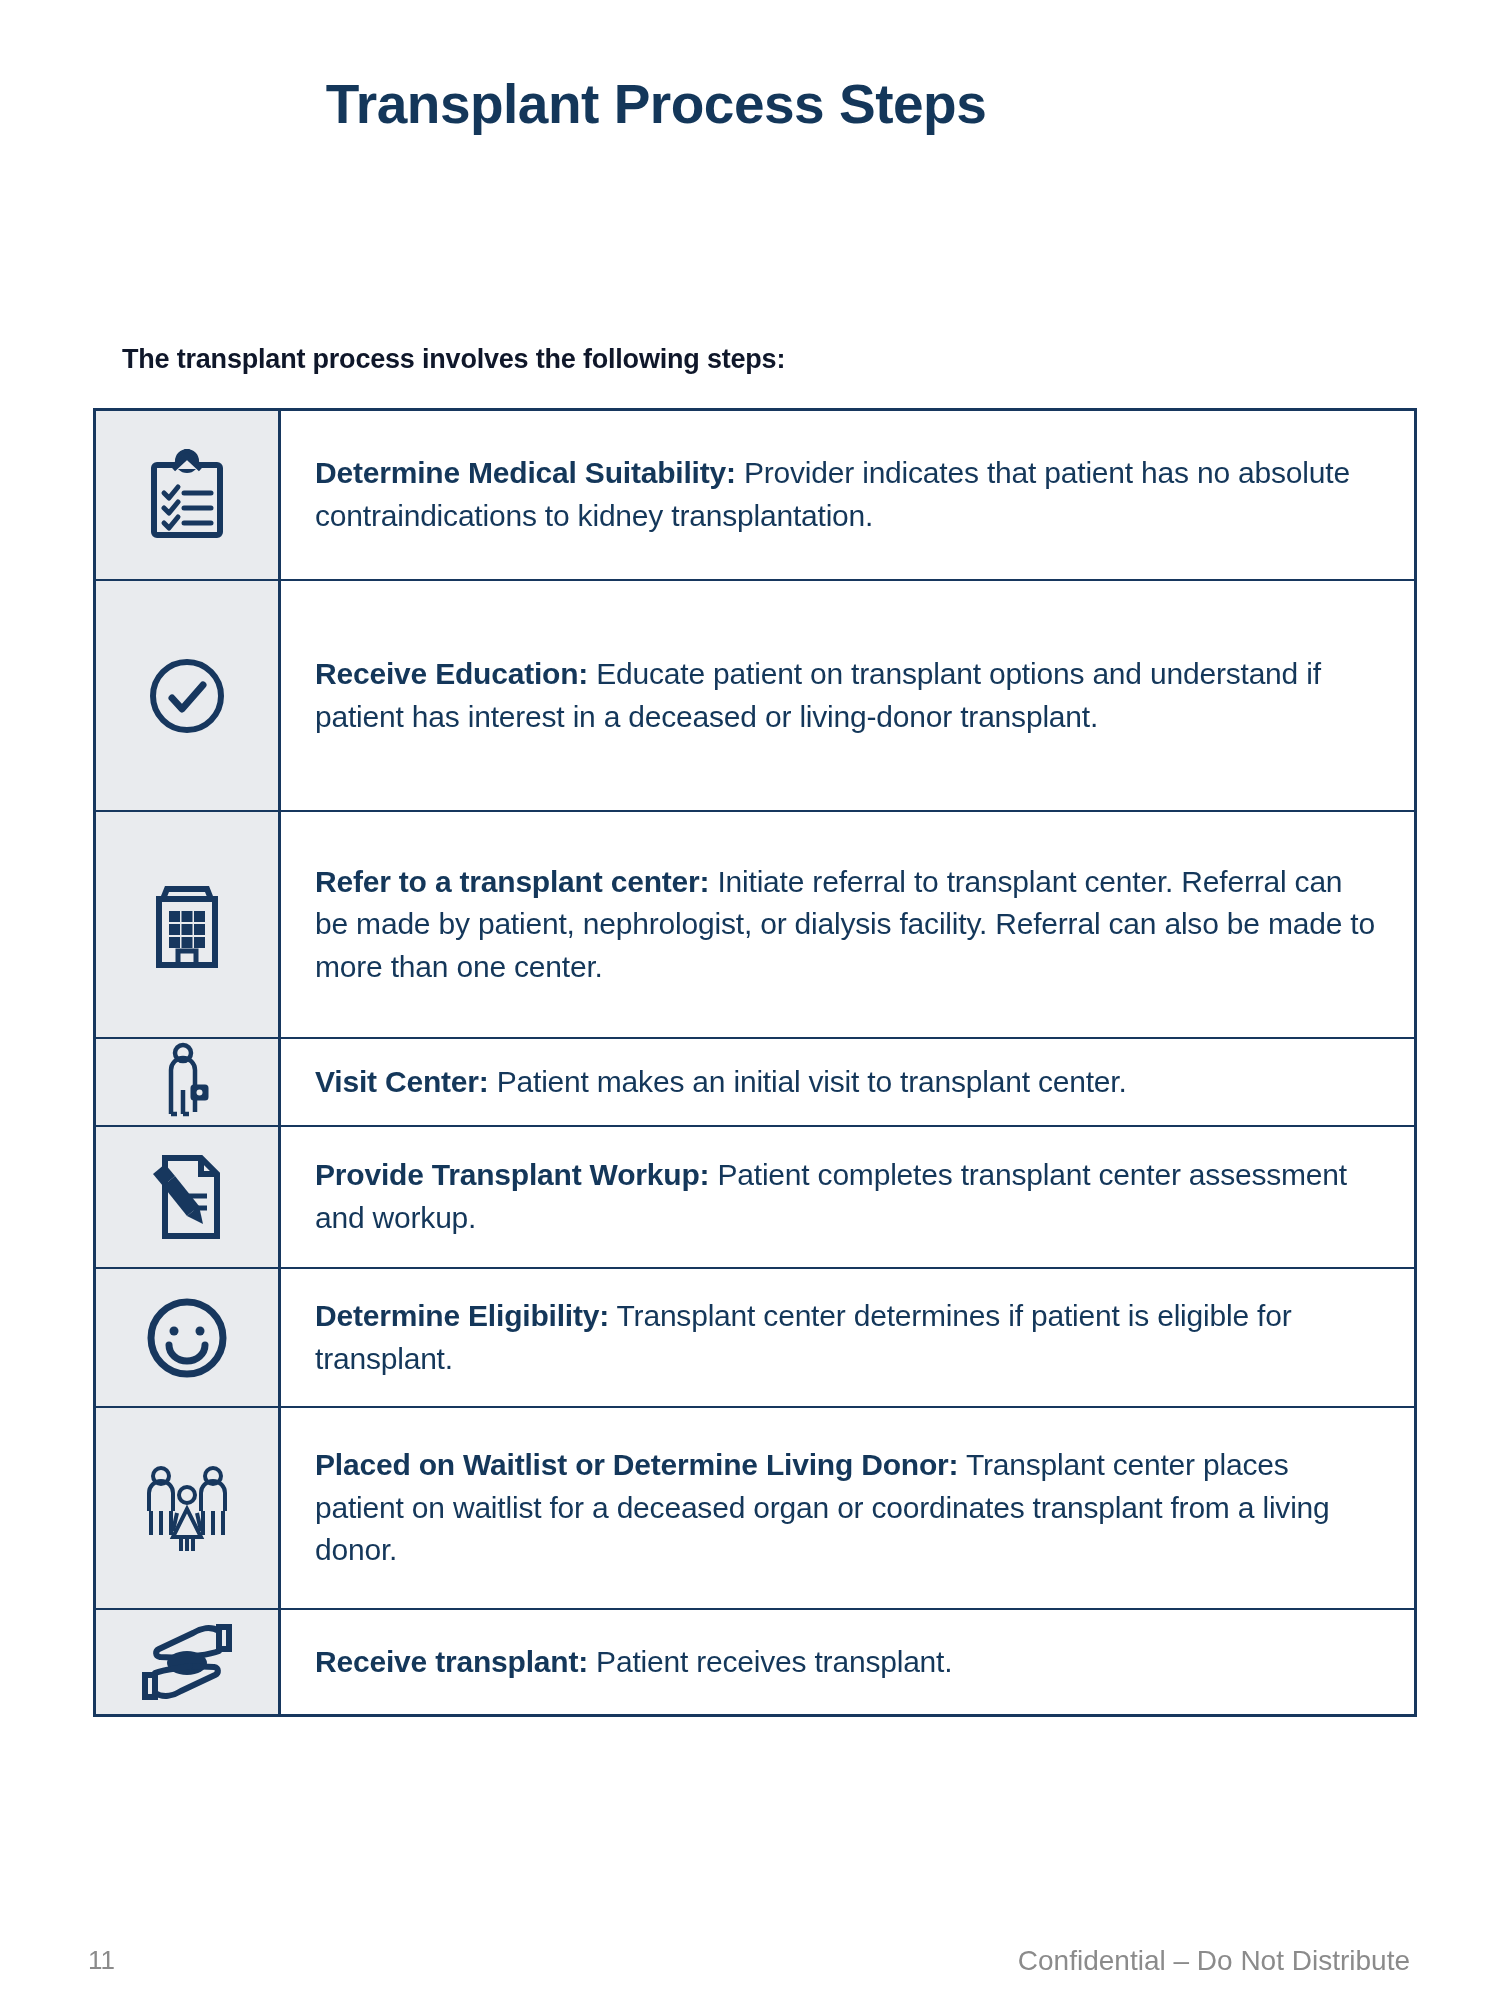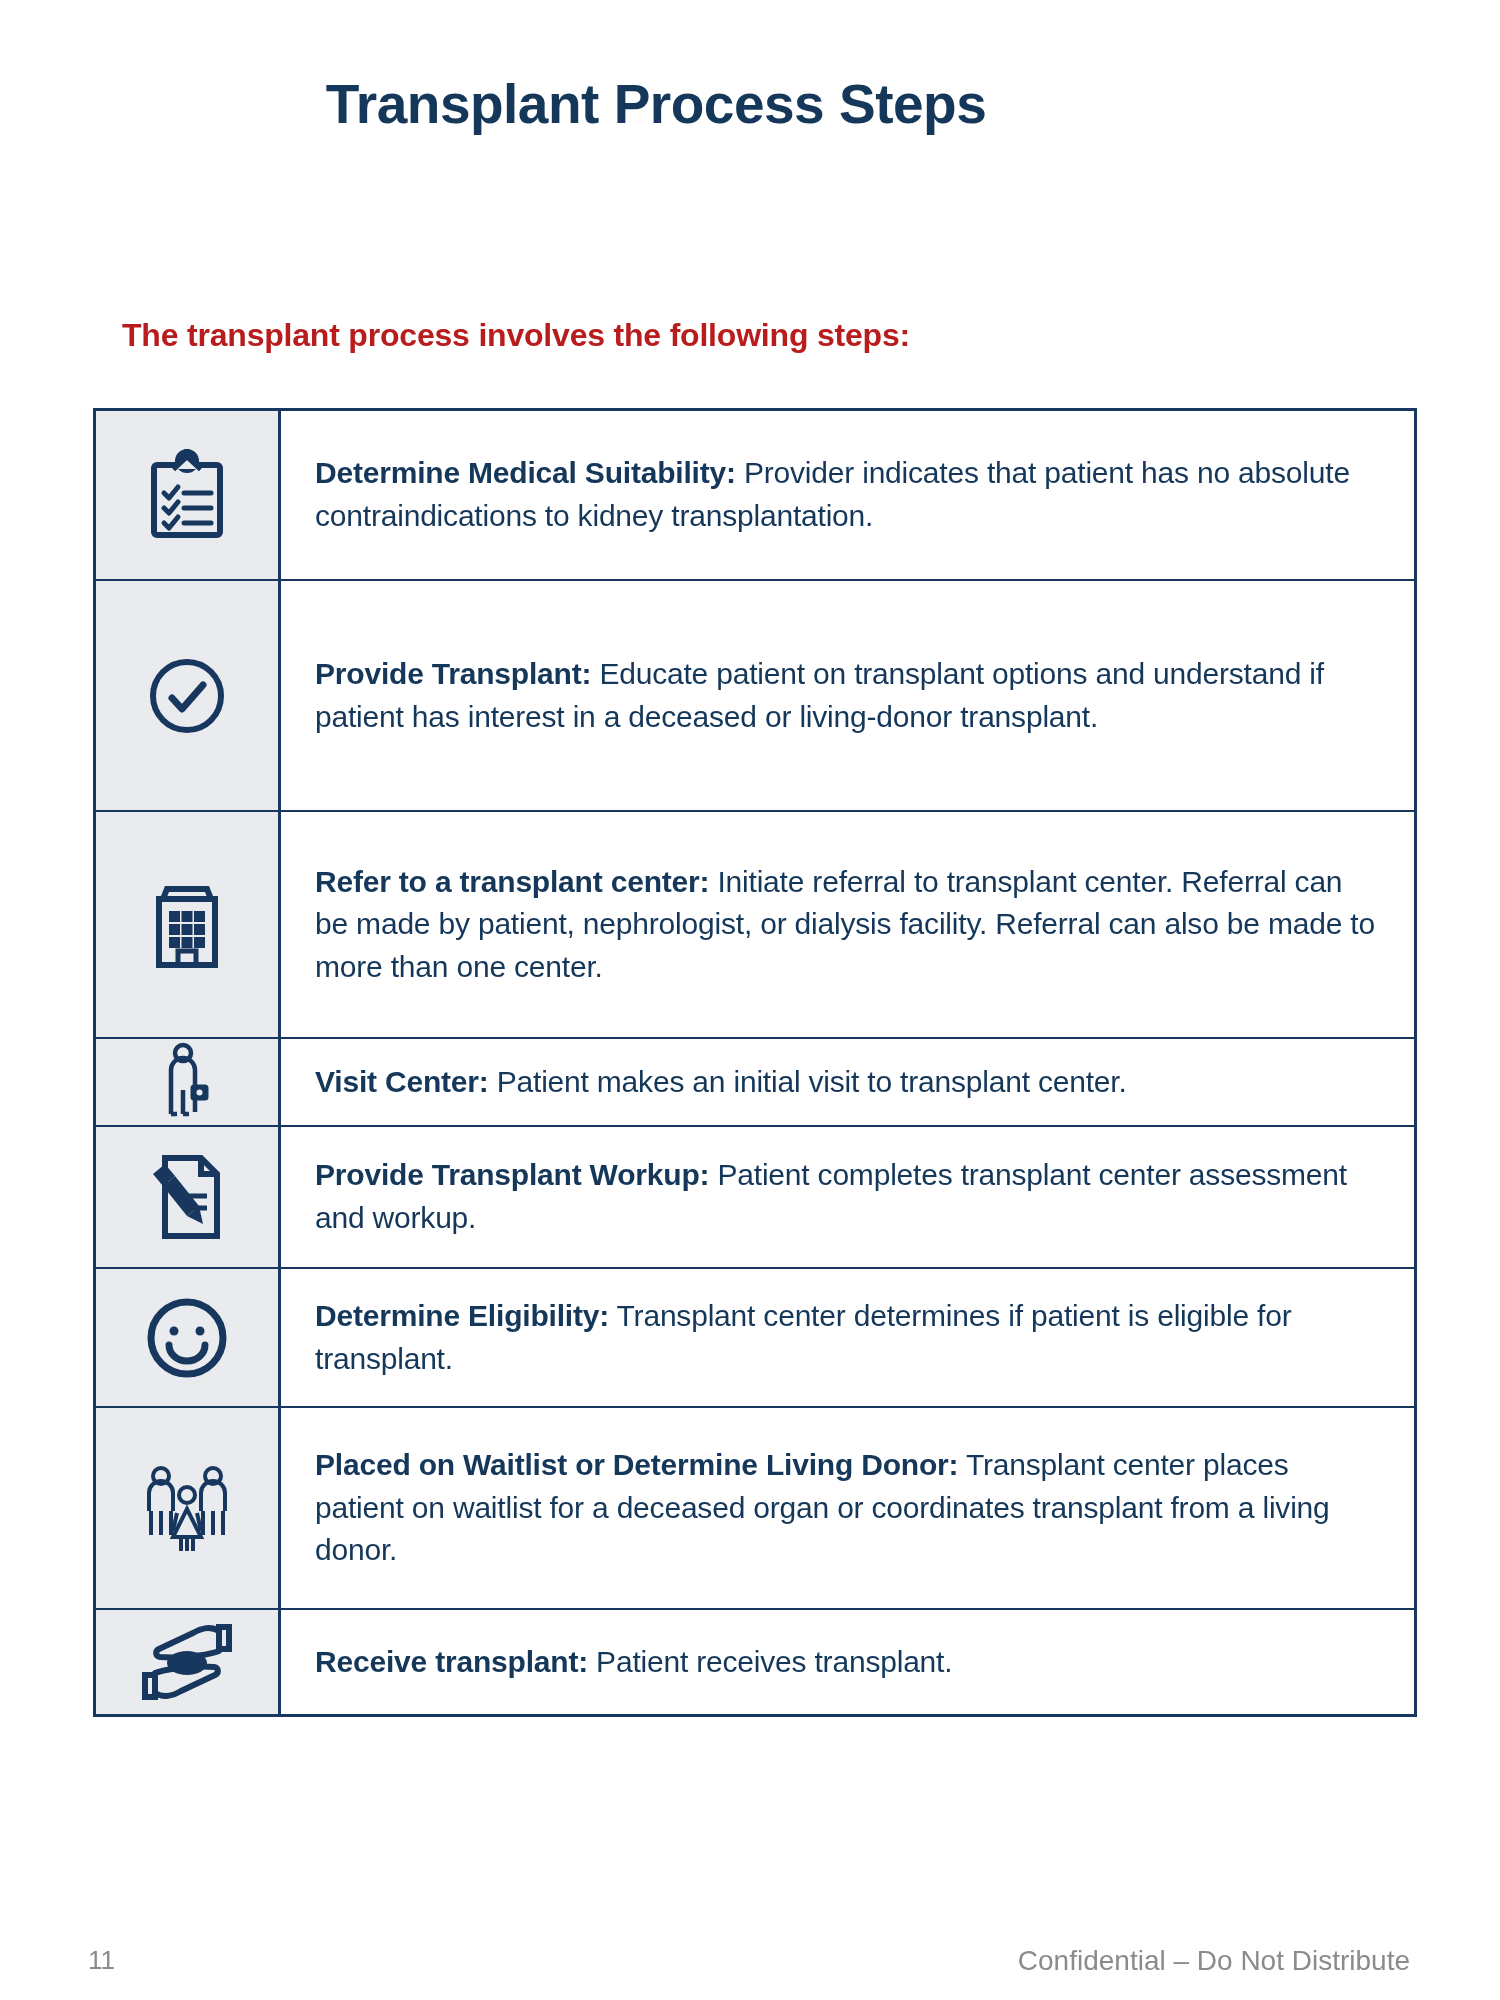--- a/index.html
+++ b/index.html
@@ -30,25 +30,25 @@
     text-align: center;
     font-size: 55px;
     font-weight: bold;
     color: #14375a;
     letter-spacing: -0.5px;
     line-height: 1.1;
   }
 
   .subtitle {
     position: absolute;
-    top: 317px;
+    top: 344px;
     left: 122px;
-    font-size: 32px;
+    font-size: 27px;
     font-weight: bold;
-    color: #b91c1c;
+    color: #0f172a;
     letter-spacing: -0.2px;
   }
 
   .steps-table {
     position: absolute;
     top: 408px;
     left: 93px;
     width: 1324px;
     border: 3px solid #17375e;
     border-collapse: collapse;
@@ -160,21 +160,21 @@
       <div class="icon-cell">
         <span>
           <svg class="icon-svg" width="86" height="86" viewBox="0 0 86 86" fill="none" stroke="#17375e" stroke-width="6">
             <circle cx="43" cy="43" r="34"></circle>
             <path d="M28 45 l10 11 l21 -24" stroke-width="7" stroke-linecap="round" stroke-linejoin="round"></path>
           </svg>
         </span>
       </div>
       <div class="text-cell">
         <div class="step-text">
-          <span class="lead">Provide Transplant:</span><span> Educate patient on transplant options and understand if patient has interest in a deceased or living-donor transplant.</span>
+          <span class="lead">Receive Education:</span><span> Educate patient on transplant options and understand if patient has interest in a deceased or living-donor transplant.</span>
         </div>
       </div>
     </div>
 
     <div class="step-row r2">
       <div class="icon-cell">
         <span>
           <svg class="icon-svg" width="76" height="92" viewBox="0 0 76 92" fill="none" stroke="#17375e" stroke-width="6">
             <path d="M10 20 h56 v66 h-56 z"></path>
             <path d="M14 20 l4 -10 h40 l4 10"></path>

